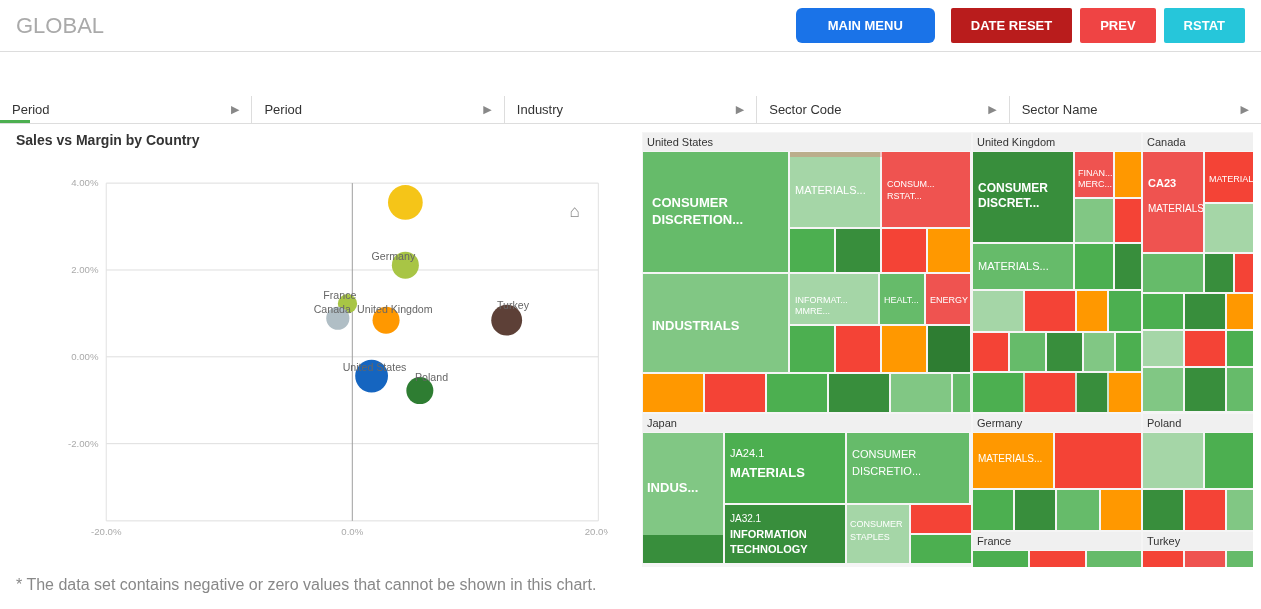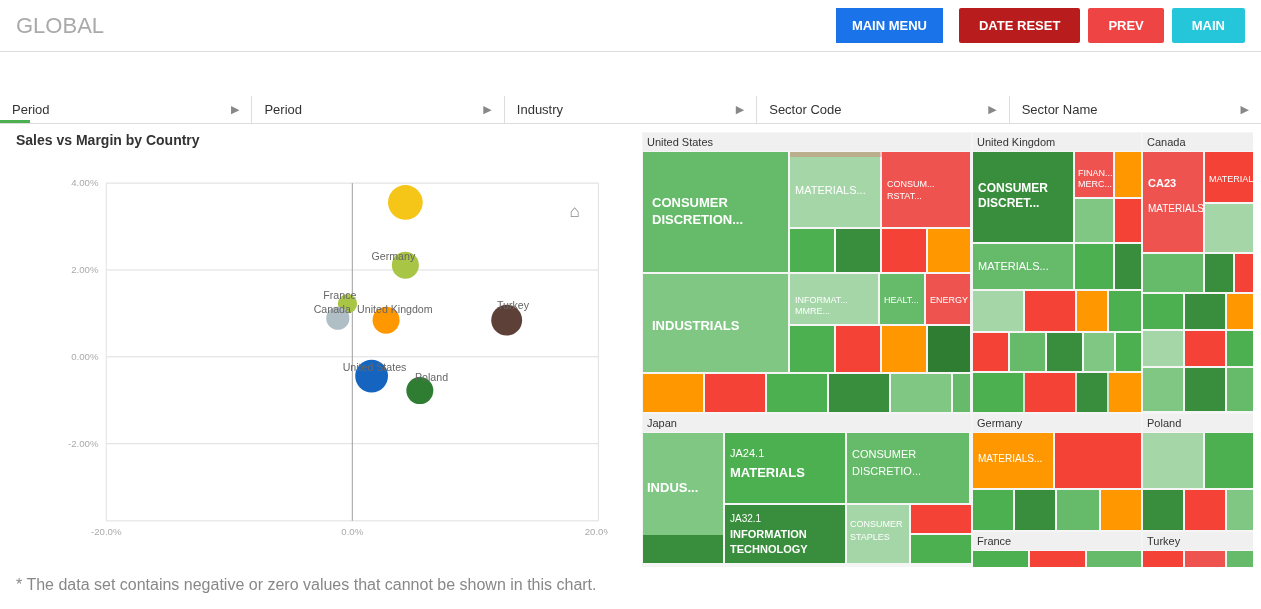--- a/index.html
+++ b/index.html
@@ -2,21 +2,21 @@
 <html><head>
   <meta charset="utf-8">
   <style>
     * { box-sizing: border-box; margin: 0; padding: 0; }
     body { font-family: Arial, sans-serif; background: #fff; width: 1261px; min-height: 609px; overflow: hidden; }
 
     .header { display: flex; align-items: center; justify-content: space-between; padding: 8px 16px; }
     .header-title { font-size: 22px; color: #aaa; font-weight: 300; }
     .header-buttons { display: flex; gap: 8px; }
 
-    .btn-main { background: #1a73e8; color: #fff; border: none; padding: 10px 16px; font-size: 13px; font-weight: bold; cursor: pointer; border-radius: 0; }
+    .btn-main { background: #1a73e8; color: #fff; border: none; padding: 10px 32px; font-size: 13px; font-weight: bold; cursor: pointer; border-radius: 6px; }
     .btn-date-reset { background: #b91c1c; color: #fff; border: none; padding: 10px 20px; font-size: 13px; font-weight: bold; cursor: pointer; border-radius: 2px; }
     .btn-prev { background: #ef4444; color: #fff; border: none; padding: 10px 20px; font-size: 13px; font-weight: bold; cursor: pointer; border-radius: 2px; }
     .btn-next { background: #26c6da; color: #fff; border: none; padding: 10px 20px; font-size: 13px; font-weight: bold; cursor: pointer; border-radius: 2px; }
 
     .filters { display: flex; border-top: 1px solid #ddd; border-bottom: 1px solid #ddd; }
     .filter-item { flex: 1; display: flex; align-items: center; justify-content: space-between; padding: 6px 12px; border-right: 1px solid #ddd; font-size: 13px; color: #333; cursor: pointer; position: relative; margin-top: 44px; }
     .filter-item:last-child { border-right: none; }
     .filter-arrow { font-size: 11px; color: #888; }
     .filter-indicator { position: absolute; bottom: 0; left: 0; height: 3px; width: 30px; background: #4caf50; }
 
@@ -38,21 +38,21 @@
 </head>
 <body>
 
 <div class="header">
   <div class="header-title">GLOBAL</div>
   <div class="header-buttons">
     <button class="btn-main">MAIN MENU</button>
     <div style="flex:1"></div>
     <button class="btn-date-reset">DATE RESET</button>
     <button class="btn-prev">PREV</button>
-    <button class="btn-next">MAIN</button>
+    <button class="btn-next">RSTAT</button>
   </div>
 </div>
 
 <div class="filters">
   <div class="filter-item">
     <span>Period</span>
     <span class="filter-arrow">▶</span>
     <div class="filter-indicator"></div>
   </div>
   <div class="filter-item">

